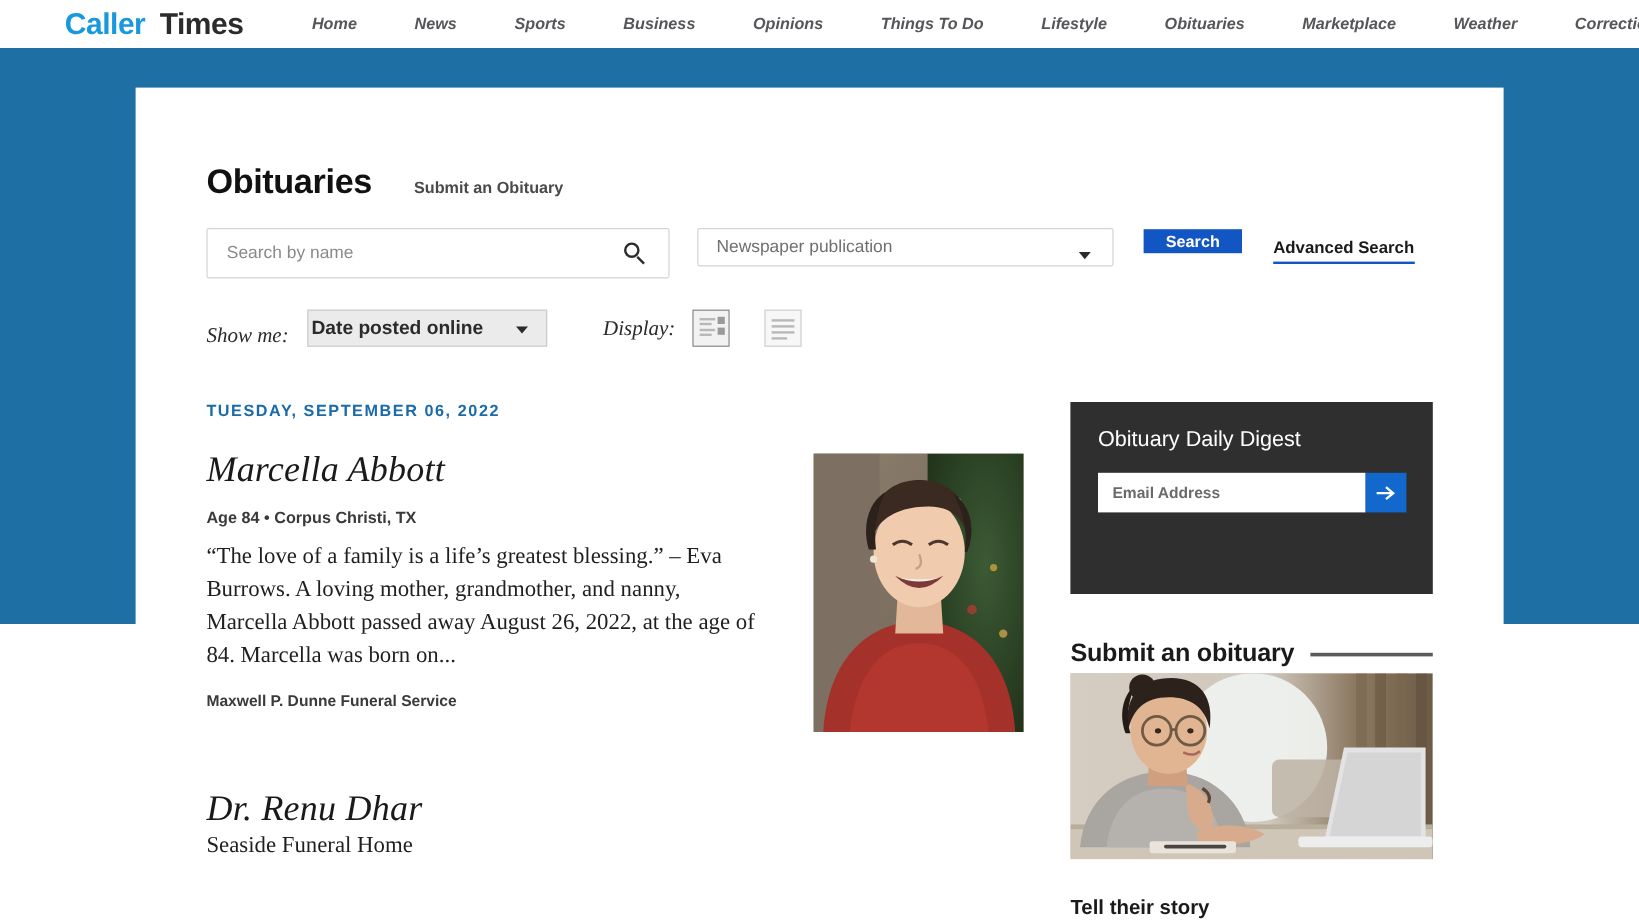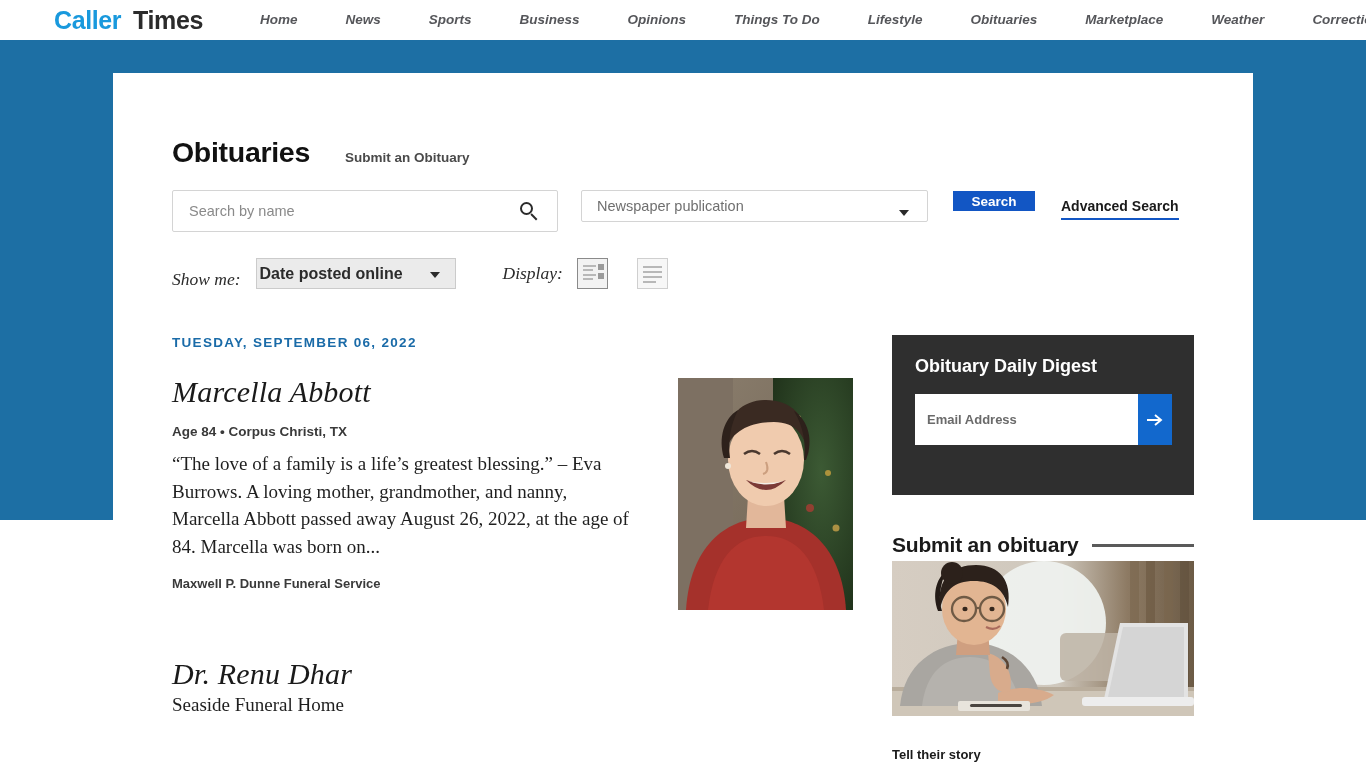--- a/index.html
+++ b/index.html
@@ -250,32 +250,32 @@
     color: #1f1f1f;
   }
 
   .digest {
     position: absolute; left: 779px; top: 262px;
     width: 302px; height: 160px;
     background: #2f2f2f;
   }
   .digest-title {
     margin: 21px 0 0 23px;
-    color: #fff; font-size: 18px; font-weight: 700;
+    color: #fff; font-size: 18px; font-weight: 400;
   }
   .digest-copy {
     margin: 12px 23px 0 23px;
     color: #f2f2f2;
     font-family: "Liberation Serif", serif;
     font-size: 14.5px;
     line-height: 20px;
   }
   .digest-form {
     margin: 17px 0 0 23px;
-    width: 257px; height: 51px;
+    width: 257px; height: 33px;
     display: flex;
   }
   .digest-form input {
     flex: 1;
     border: 0; outline: 0;
     background: #fff;
     padding-left: 12px;
     font-family: "Liberation Sans", sans-serif;
     font-size: 13px; font-weight: 700; color: #5a5a5a;
   }
@@ -304,21 +304,21 @@
   }
 
   .submitimg {
     position: absolute; left: 779px; top: 488px;
     width: 302px; height: 155px;
     overflow: hidden;
     background: #cfc6bb;
   }
   .tellstory {
     position: absolute; left: 779px; top: 674px;
-    font-size: 13px; font-weight: 700; color: #1a1a1a;
+    font-size: 17px; font-weight: 700; color: #1a1a1a;
   }
 </style>
 </head>
 <body>
 
 <div class="topnav">
   <div class="brand">
     <span class="b1">Caller</span><span class="b2">Times</span>
   </div>
   <nav class="navlinks">

